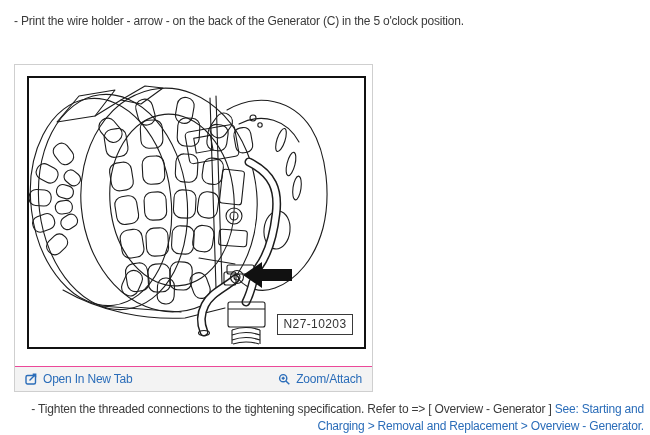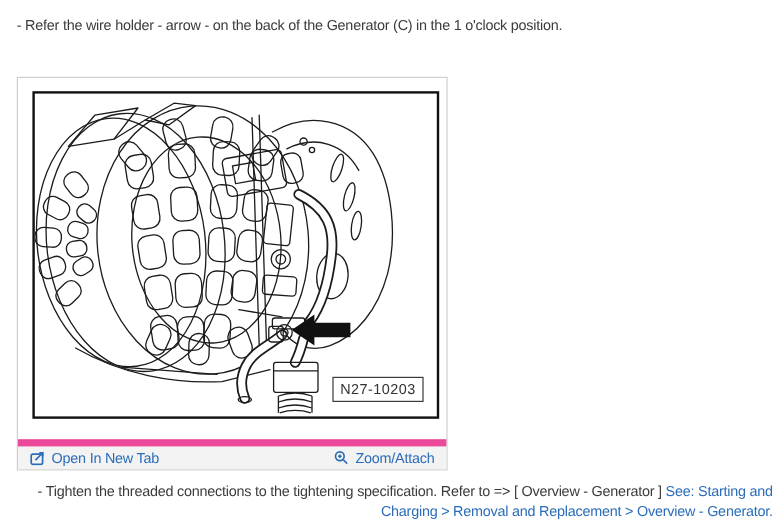--- a/index.html
+++ b/index.html
@@ -31,35 +31,35 @@
     border:2px solid #111;background:#fff;
   }
   .figure-frame svg{display:block;}
   .fig-label{
     position:absolute;left:248px;top:236px;width:76px;height:21px;
     border:1px solid #3a3a3a;background:#fff;color:#333;
     font-size:12px;line-height:19px;text-align:center;letter-spacing:0.4px;
   }
   .figure-toolbar{
     position:absolute;left:0;right:0;bottom:0;height:25px;
-    background:var(--toolbar-bg);border-top:6px solid #ec4899;
+    background:var(--toolbar-bg);border-top:1px solid #ec4899;
     display:flex;justify-content:space-between;
     padding:0 10px;
   }
   .tool-link{
     display:flex;align-items:center;gap:5px;
     color:var(--link-blue);font-size:12px;letter-spacing:-0.2px;
     text-decoration:none;cursor:pointer;
   }
   .tool-link svg{stroke:var(--link-blue);fill:none;stroke-width:1.4;}
 </style>
 </head>
 <body>
 
-<p class="instr instr-top"><span>- Refer the wire holder - </span><b>arrow</b><span> - on the back of the Generator (C) in the 1 o'clock position.</span></p>
+<p class="instr instr-top"><span>- Print the wire holder - </span><b>arrow</b><span> - on the back of the Generator (C) in the 5 o'clock position.</span></p>
 
 <div class="figure-widget">
   <div class="figure-frame">
     <svg width="335" height="269" viewBox="0 0 335 269">
 
       <g fill="none" stroke="#1c1c1c" stroke-width="1.1" stroke-linejoin="round" stroke-linecap="round">
         <ellipse cx="72" cy="124" rx="70" ry="104" transform="rotate(-7 72 124)"></ellipse>
         <ellipse cx="84" cy="124" rx="74" ry="108" transform="rotate(-7 84 124)"></ellipse>
 
         <rect x="64" y="52" width="16" height="22" rx="7" transform="rotate(-38 72 124)"></rect>

